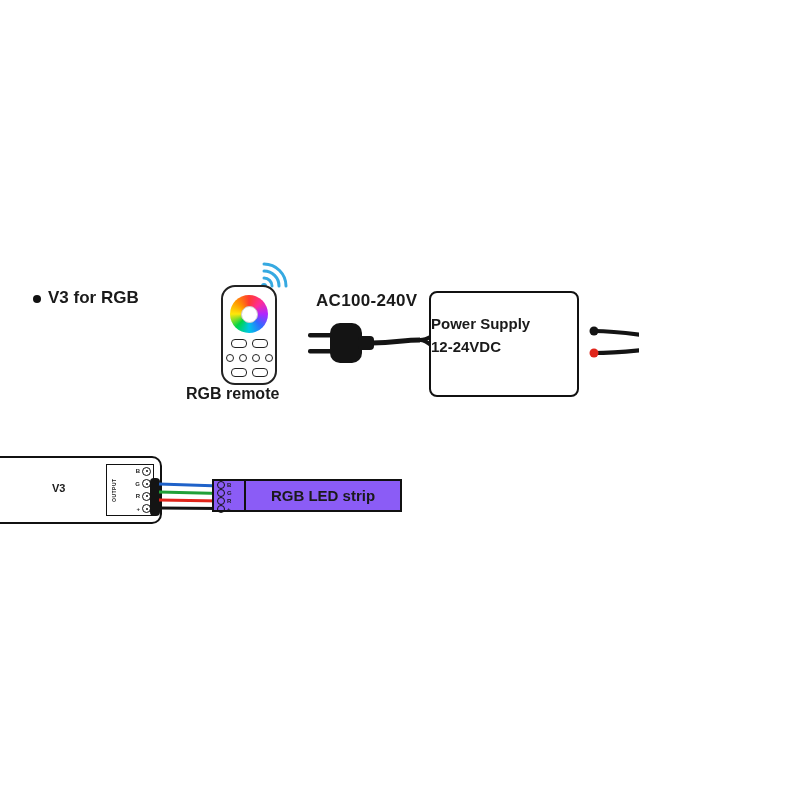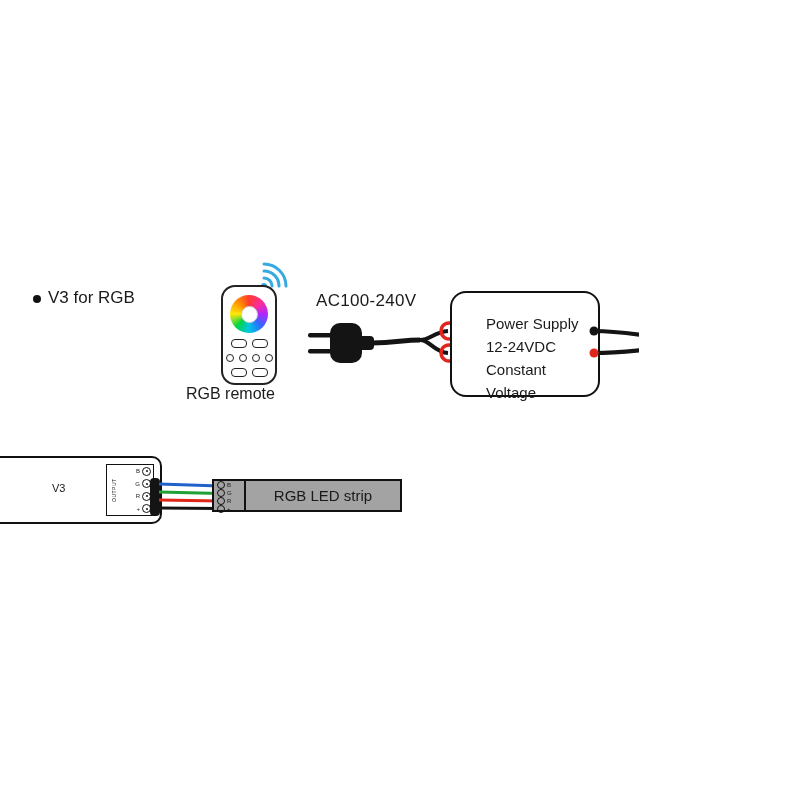--- a/index.html
+++ b/index.html
@@ -1,17 +1,17 @@
 <!DOCTYPE html>
 <html><head>
 <meta charset="utf-8">
 <style>
   html,body{margin:0;padding:0;background:#fff;}
   body{font-family:"Liberation Sans",sans-serif;color:#1a1a1a;}
-  #canvas{position:relative;width:639px;height:800px;background:#fff;overflow:hidden;}
+  #canvas{position:relative;width:639px;height:800px;background:#fff;overflow:hidden;font-weight:bold;}
   .abs{position:absolute;}
 
   
   .bullet-dot{left:33px;top:295px;width:8px;height:8px;border-radius:50%;background:#111;}
   .bullet-label{left:48px;top:288px;font-size:17px;}
 
   
   .remote-body{left:221px;top:285px;width:52px;height:96px;border:2.5px solid #222;
     border-radius:14px;display:flex;flex-direction:column;align-items:center;background:#fff;}
   .wheel{margin-top:8px;width:38px;height:38px;border-radius:50%;position:relative;
@@ -20,22 +20,22 @@
     background:#fff;border:1px solid #ccc;}
   .btn-row{display:flex;gap:5px;margin-top:6px;}
   .pill{width:14px;height:7px;border:1.5px solid #222;border-radius:4px;}
   .dot-btn{width:6px;height:6px;border:1.5px solid #222;border-radius:50%;}
   .remote-caption{left:186px;top:385px;width:110px;text-align:left;font-size:16px;}
 
   
   .ac-label{left:316px;top:291px;font-size:17px;letter-spacing:.3px;}
 
   
-  .psu{left:450px;top:291px;width:150px;height:106px;border:2.5px solid #111;border-radius:16px;
-    box-sizing:border-box;padding:19px 0 0 34px;font-size:15px;line-height:23px;background:#fff;}
+  .psu{left:429px;top:291px;width:150px;height:106px;border:2.5px solid #111;border-radius:8px;
+    box-sizing:border-box;padding:19px 0 0 0;font-size:15px;line-height:23px;background:#fff;}
 
   
   .ctrl{border:2.5px solid #111;border-radius:10px;background:#fff;box-sizing:border-box;}
   .ctrl-right{left:676px;top:293px;width:150px;height:92px;}
   .ctrl-bottom{left:-14px;top:456px;width:176px;height:68px;}
   .ctrl-label{font-size:11px;}
   .tblock{position:absolute;border:1.5px solid #111;display:flex;flex-direction:column;
     align-items:center;justify-content:space-around;box-sizing:border-box;}
   .tblock-right{left:5px;top:14px;width:18px;height:60px;}
   .screw{width:9px;height:9px;border:1.5px solid #111;border-radius:50%;display:flex;}
@@ -48,21 +48,21 @@
     box-sizing:border-box;display:flex;}
   .out-vlabel{display:flex;align-items:center;justify-content:center;width:14px;}
   .out-rows{flex:1;display:flex;flex-direction:column;justify-content:space-around;}
   .out-row{display:flex;align-items:center;justify-content:flex-end;gap:2px;padding-right:2px;}
   .out-row span{font-size:6px;}
   .screw-sm{width:7px;height:7px;border:1.2px solid #111;border-radius:50%;display:flex;flex:0 0 auto;}
   .screw-sm::after{content:"";margin:auto;width:2px;height:2px;border-radius:50%;background:#111;}
 
   
   .strip{left:212px;top:479px;width:190px;height:33px;border:2.5px solid #111;box-sizing:border-box;
-    display:flex;background:#a3a3a3;}
+    display:flex;background:#8b5cf6;}
   .strip-terms{width:30px;border-right:2px solid #111;display:flex;flex-direction:column;
     justify-content:space-around;}
   .strip-term-row{display:flex;align-items:center;gap:2px;padding-left:3px;}
   .sterm{width:6px;height:6px;border:1.2px solid #111;border-radius:50%;flex:0 0 auto;}
   .strip-term-row span{font-size:6px;}
   .strip-label-zone{flex:1;display:flex;align-items:center;justify-content:center;font-size:15px;}
 </style>
 </head>
 <body>
 
@@ -111,21 +111,20 @@
     <path d="M 112 35 C 122 35 126 47 140 48" fill="none" stroke="#141414" stroke-width="4"></path>
     <path d="M 145 19 A 8 8 0 1 0 145 33" fill="none" stroke="#e0251b" stroke-width="3.5" stroke-linecap="round"></path>
     <path d="M 145 41 A 8 8 0 1 0 145 55" fill="none" stroke="#e0251b" stroke-width="3.5" stroke-linecap="round"></path>
     <circle cx="150" cy="26" r="5" fill="#fff" stroke="#141414" stroke-width="2"></circle>
     <circle cx="150" cy="48" r="5" fill="#fff" stroke="#141414" stroke-width="2"></circle>
   </svg>
 
   <div class="abs psu">
     <div>Power Supply</div>
     <div>12-24VDC</div>
-    <div>Constant Voltage</div>
   </div>
 
   <svg class="abs" style="left:588px;top:322px;" width="100" height="42" viewBox="0 0 100 42">
     <path d="M 6 9 C 40 9 62 16 96 17" fill="none" stroke="#141414" stroke-width="4"></path>
     <path d="M 6 31 C 40 31 62 26 96 25" fill="none" stroke="#141414" stroke-width="4"></path>
     <circle cx="6" cy="9" r="4.5" fill="#141414"></circle>
     <circle cx="6" cy="31" r="4.5" fill="#e0251b"></circle>
   </svg>
 
   <div class="abs ctrl ctrl-right">

